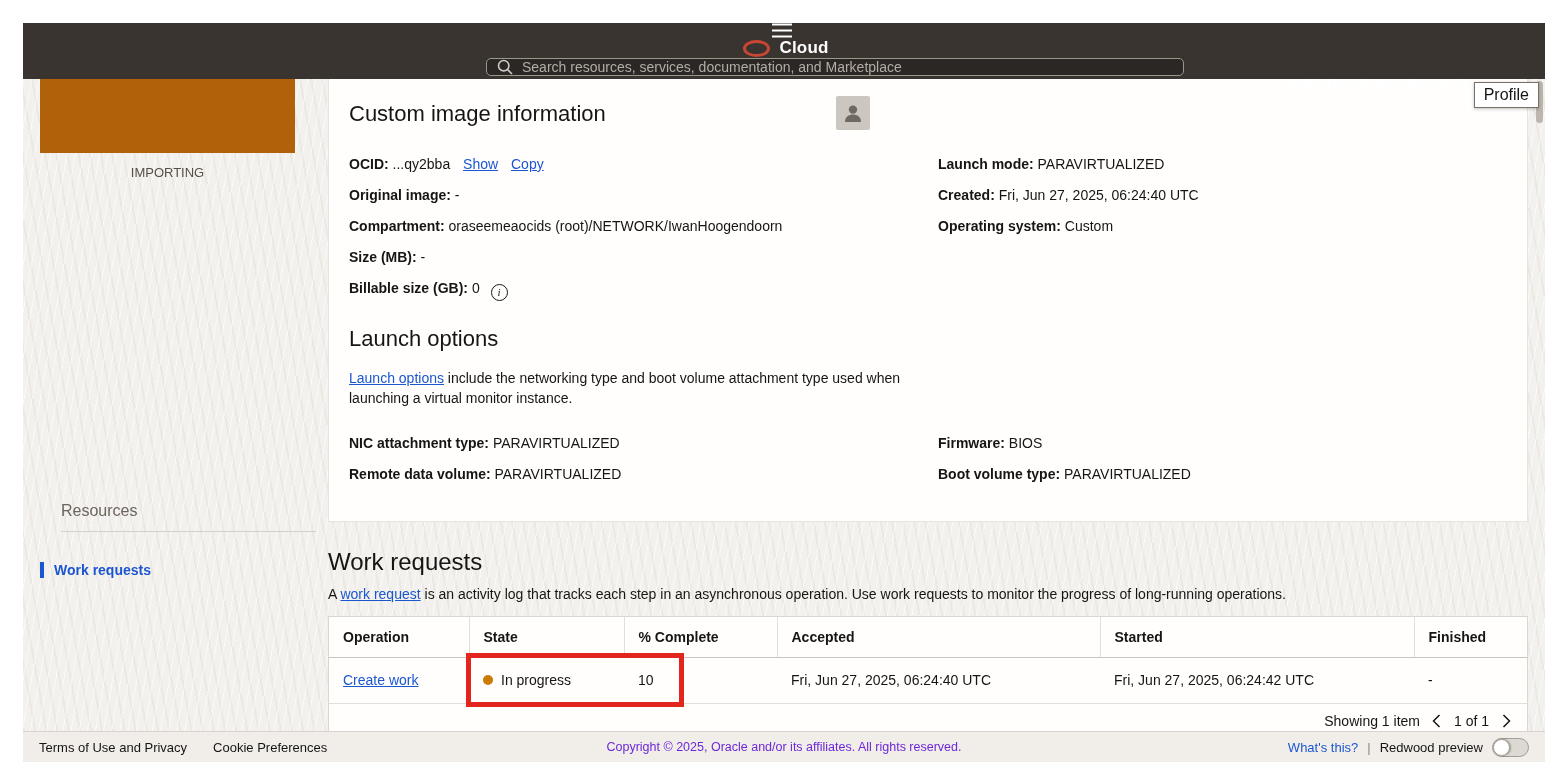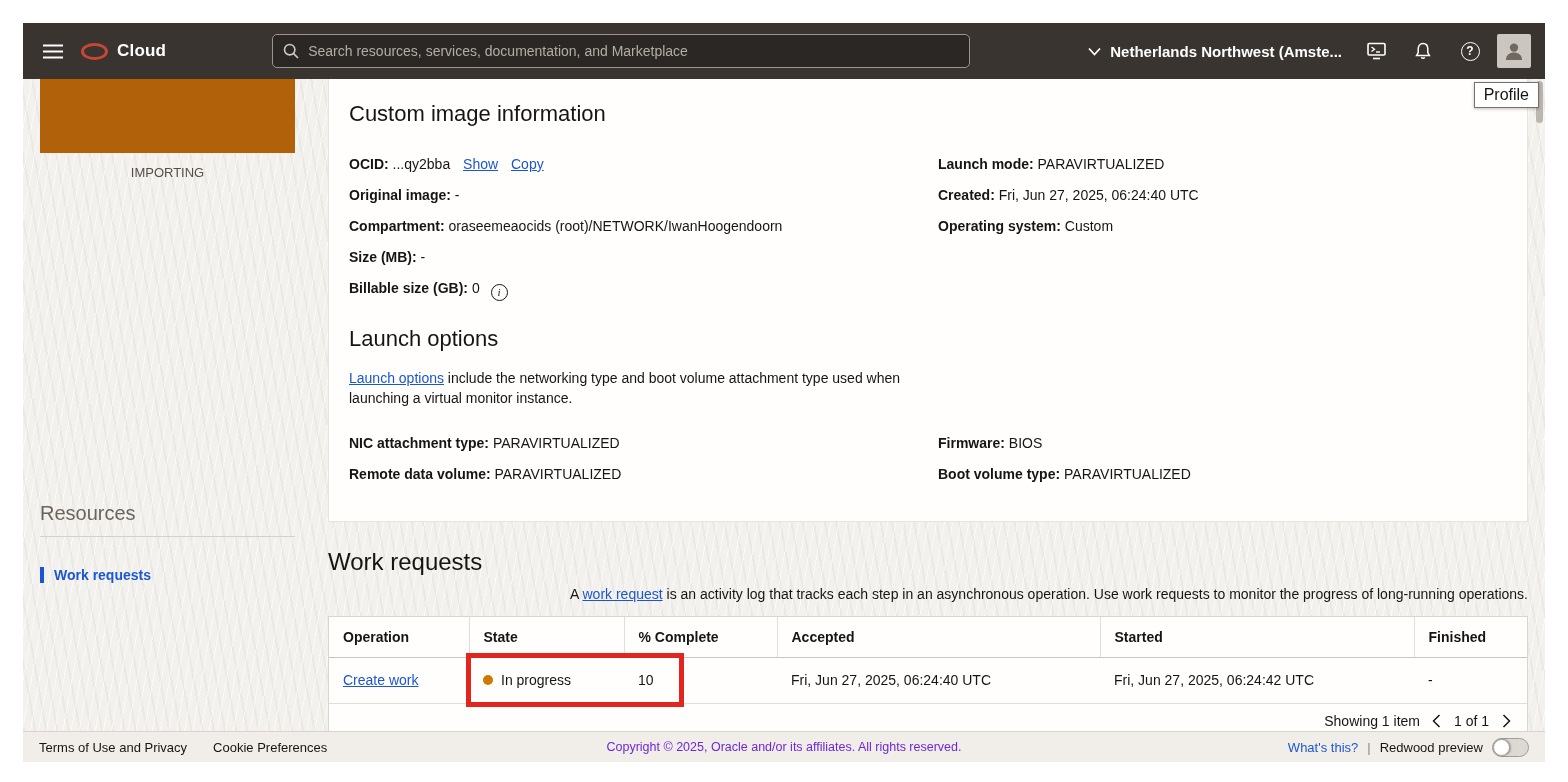--- a/index.html
+++ b/index.html
@@ -8,21 +8,21 @@
     background: #ffffff;
     font-family: "Liberation Sans", "DejaVu Sans", sans-serif;
     color: #161513;
     overflow: hidden;
   }
   .app { position: relative; width: 1522px; height: 739px; margin: 23px auto 0; background: #fff; }
 
   
   .topbar {
     height: 56px; background: #393430; display: flex; align-items: center;
-    padding: 0 14px 0 10px; position: relative; z-index: 5;
+    padding: 0 14px 0 10px; position: relative; z-index: 5; flex-direction: column;
   }
   .iconbtn { background: none; border: none; cursor: pointer; display: flex; align-items: center; justify-content: center; width: 40px; height: 40px; }
   .brand { display: flex; align-items: center; gap: 9px; margin-left: 8px; cursor: pointer; }
   .logo-o { width: 27px; height: 17px; border: 3.5px solid #c74634; border-radius: 50%; display: inline-block; }
   .brand-label { color: #fff; font-size: 17px; font-weight: bold; letter-spacing: .2px; }
   .searchbox {
     margin-left: 106px; width: 698px; height: 34px; background: #2b2724;
     border: 1px solid #9b958c; border-radius: 5px; display: flex; align-items: center;
     padding: 0 10px; gap: 9px;
   }
@@ -50,21 +50,21 @@
   .main {
     display: flex; height: 652px;
     background-color: #f3f1ed;
     background-image:
       repeating-linear-gradient(100deg, rgba(255,255,255,.55) 0 1px, transparent 1px 8px),
       repeating-linear-gradient(80deg, rgba(190,183,173,.14) 0 2px, transparent 2px 11px);
   }
   .left { width: 305px; flex: none; padding-left: 17px; }
   .thumb { width: 255px; height: 74px; background: #b0610a; }
   .state-label { width: 255px; text-align: center; margin-top: 12px; font-size: 13px; color: #554f48; }
-  .resources { margin-top: 322px; width: 255px; color: #6b645c; font-size: 20px; padding-bottom: 11px; border-bottom: 1px solid #d5d0c9; }
+  .resources { margin-top: 322px; width: 255px; color: #6b645c; font-size: 16px; padding-bottom: 11px; border-bottom: 1px solid #d5d0c9; margin-left: 21px; }
   .nav-item { margin-top: 30px; border-left: 4px solid #1b56d1; padding-left: 10px; color: #1b56d1; font-weight: bold; font-size: 14px; cursor: pointer; width: 255px; }
 
   .content { flex: 1; min-width: 0; padding-right: 17px; }
   .panel { background: #fffefd; border: 1px solid #e8e4df; border-top: none; padding: 22px 20px 26px; }
   h2.section { font-size: 22px; font-weight: 400; margin: 0 0 16px; }
   .cols { display: grid; grid-template-columns: 1fr 1fr; column-gap: 20px; }
   .field { font-size: 14px; margin: 12px 0 11px; line-height: 19px; }
   .field .lbl { font-weight: bold; }
   .link { color: #1b56d1; text-decoration: underline; cursor: pointer; }
   .link.plain { text-decoration: none; }
@@ -72,21 +72,21 @@
   .launch-block { margin-top: 14px; }
   .launch-desc { font-size: 14px; line-height: 20px; max-width: 575px; margin: 0 0 14px; }
   .info-icon {
     display: inline-flex; width: 17px; height: 17px; border: 1.3px solid #161513; border-radius: 50%;
     align-items: center; justify-content: center; font-size: 11px; font-style: italic;
     font-family: "Liberation Serif", serif; vertical-align: -3px; margin-left: 7px; cursor: pointer;
   }
 
   
   .workreq h2 { font-size: 24px; font-weight: 400; margin: 26px 0 10px; }
-  .workreq-desc { font-size: 14px; margin: 0 0 14px; text-align: right; }
+  .workreq-desc { font-size: 14px; margin: 0 0 14px; }
   .table-card { position: relative; background: #fffefd; border: 1px solid #d9d5cf; }
   table { width: 100%; border-collapse: collapse; font-size: 14px; table-layout: fixed; }
   th { text-align: left; font-weight: bold; padding: 10px 14px; height: 40px; border-bottom: 1px solid #c9c4bd; border-right: 1px solid #e2ded8; }
   th:last-child { border-right: none; }
   td { padding: 13px 14px; height: 46px; border-bottom: 1px solid #e2ded8; }
   col.c1 { width: 140px; } col.c2 { width: 155px; } col.c3 { width: 153px; }
   col.c4 { width: 323px; } col.c5 { width: 314px; } col.c6 { width: auto; }
   .dot { display: inline-block; width: 10px; height: 10px; border-radius: 50%; background: #cc7a00; margin-right: 8px; }
   .table-footer { display: flex; justify-content: flex-end; align-items: center; gap: 10px; padding: 9px 14px; font-size: 14px; }
   .pager { display: flex; align-items: center; gap: 11px; }

